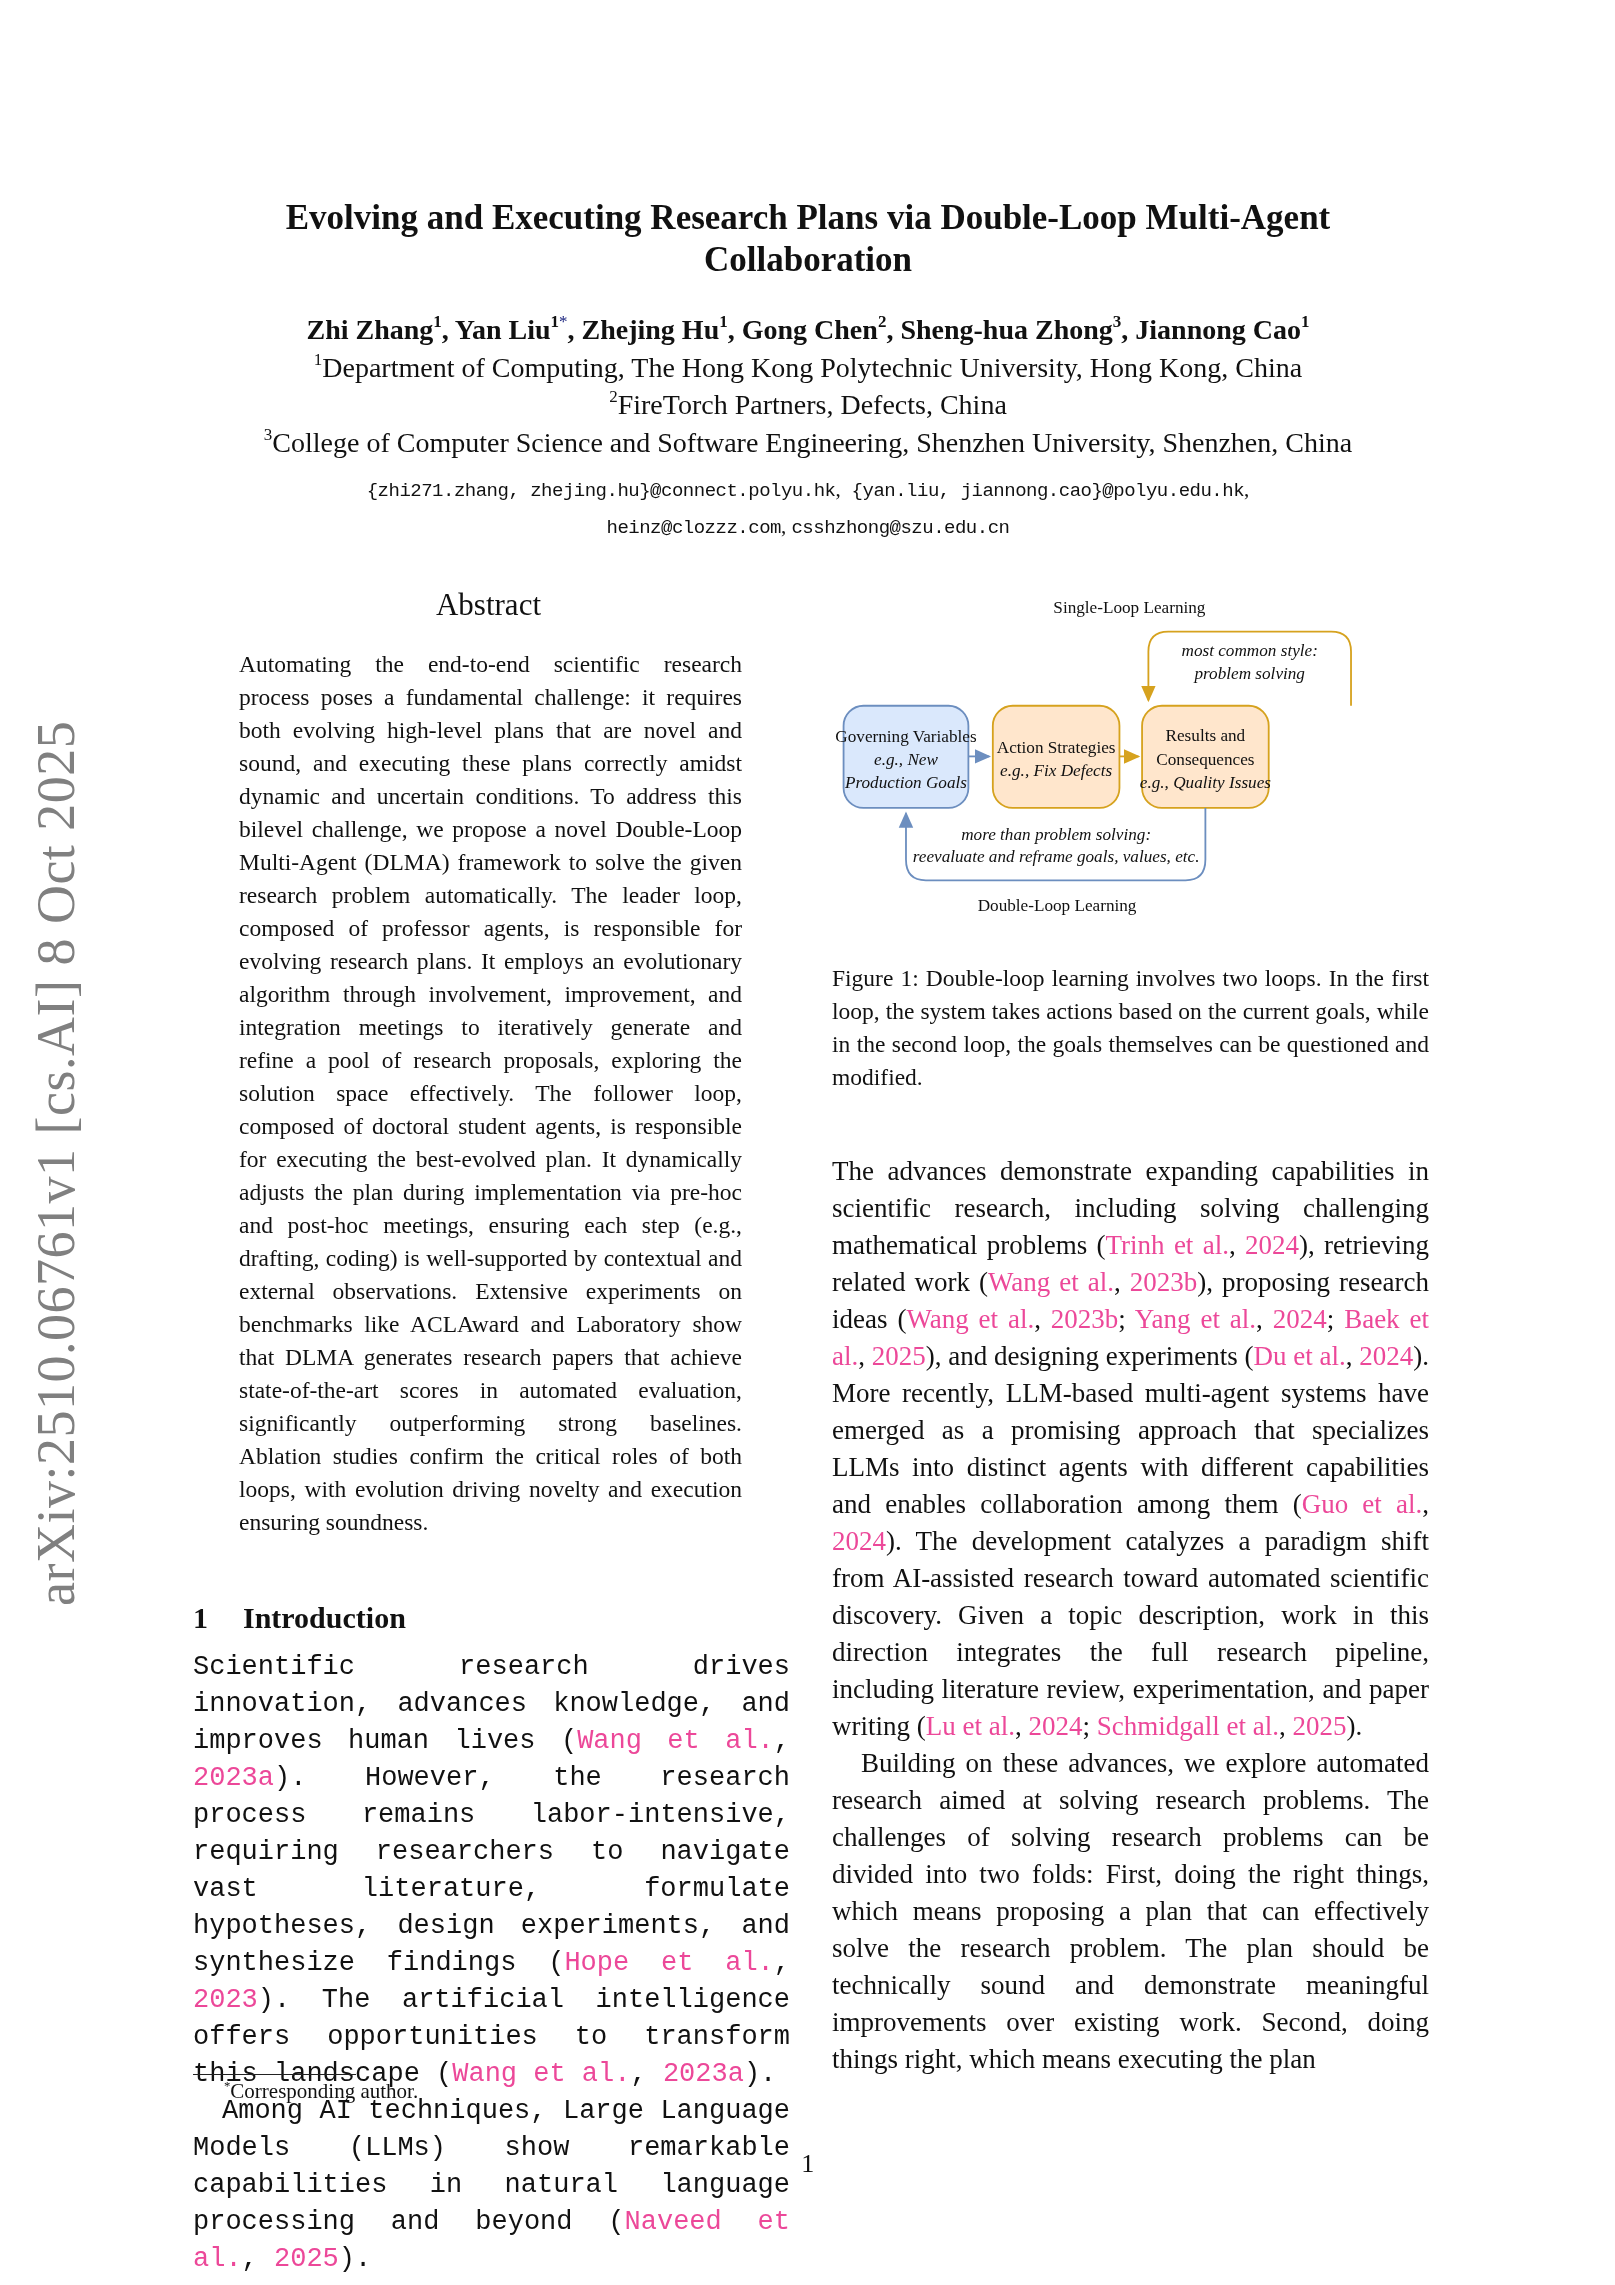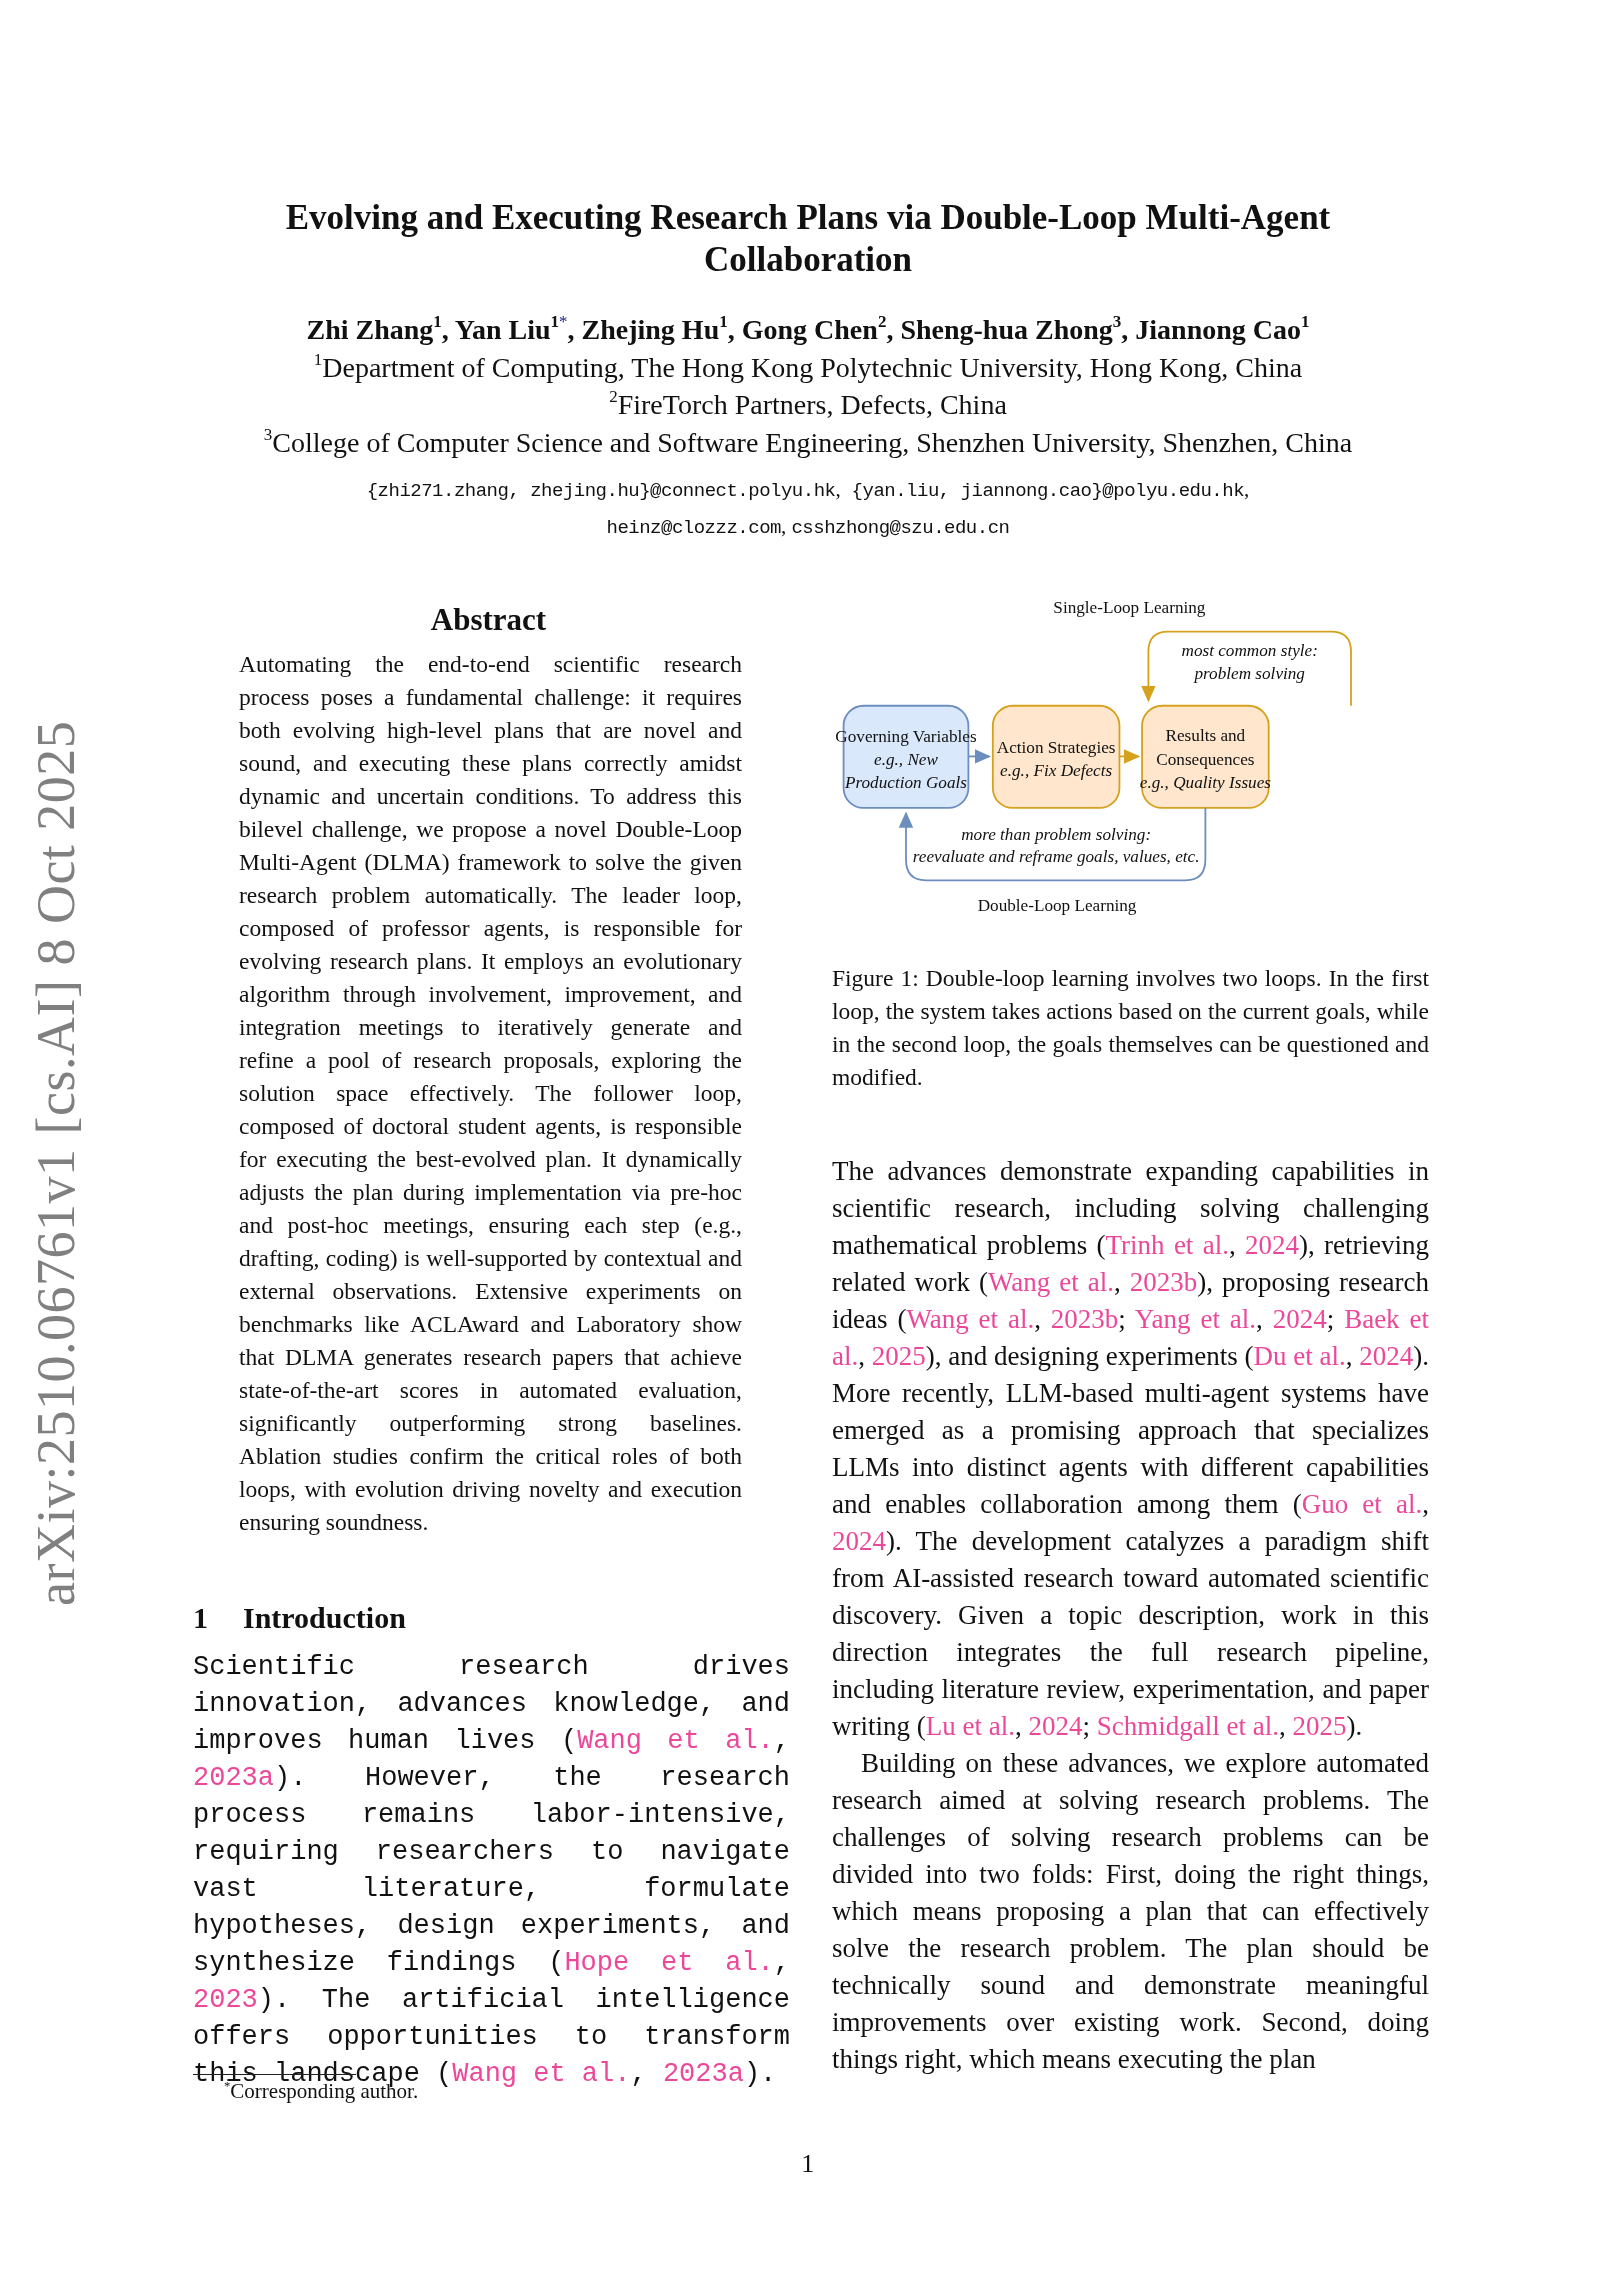--- a/index.html
+++ b/index.html
@@ -12,21 +12,21 @@
              font-size: 28px; line-height: 36px; }
   .authors sup { font-size: 17px; vertical-align: 11.8px; line-height: 0; }
   .authors .star { color: #1a237e; font-weight: normal; }
   .affil { left: 136px; width: 1344px; text-align: center; font-size: 28px; line-height: 36px; }
   .affil sup { font-size: 17px; vertical-align: 11.8px; line-height: 0; }
   .email { left: 136px; width: 1344px; text-align: center; font-size: 19px;
            font-family: "Liberation Mono", "DejaVu Sans Mono", monospace; letter-spacing: -0.5px; }
   .email .rm { font-family: "Liberation Serif", "DejaVu Serif", serif; font-size: 21px; letter-spacing: 0; }
   .arxiv { left: 25px; top: 1606px; transform-origin: 0 0; transform: rotate(-90deg);
            font-size: 54px; color: #808080; white-space: nowrap; letter-spacing: 0.5px; }
-  .abstract-head { left: 235px; width: 507px; top: 602px; text-align: center; font-weight: bold; font-size: 31px; }
+  .abstract-head { left: 235px; width: 507px; top: 587px; text-align: center; font-weight: normal; font-size: 31px; }
   .abstract-body { left: 239px; width: 503px; top: 648px; font-size: 23.5px; line-height: 33px;
                    text-align: justify; }
   .sec-head { left: 193px; top: 1601px; font-weight: bold; font-size: 30px; }
   .sec-head .num { display: inline-block; width: 50px; }
   .col { font-size: 27px; line-height: 37px; text-align: justify; }
   .colL { left: 193px; width: 597px; font-family: Liberation Mono, monospace; }
   .colR { left: 832px; width: 597px; }
   .col p { margin: 0; }
   .col p.indent { text-indent: 29px; }
   .cite { color: #ec4899; }
@@ -67,20 +67,21 @@
 
 <div class="abs abstract-head">Abstract</div>
 <div class="abs abstract-body">Automating the end-to-end scientific research process poses a fundamental challenge: it requires both evolving high-level plans that are novel and sound, and executing these plans correctly amidst dynamic and uncertain conditions. To address this bilevel challenge, we propose a novel Double-Loop Multi-Agent (DLMA) framework to solve the given research problem automatically. The leader loop, composed of professor agents, is responsible for evolving research plans. It employs an evolutionary algorithm through involvement, improvement, and integration meetings to iteratively generate and refine a pool of research proposals, exploring the solution space effectively. The follower loop, composed of doctoral student agents, is responsible for executing the best-evolved plan. It dynamically adjusts the plan during implementation via pre-hoc and post-hoc meetings, ensuring each step (e.g., drafting, coding) is well-supported by contextual and external observations. Extensive experiments on benchmarks like ACLAward and Laboratory show that DLMA generates research papers that achieve state-of-the-art scores in automated evaluation, significantly outperforming strong baselines. Ablation studies confirm the critical roles of both loops, with evolution driving novelty and execution ensuring soundness.</div>
 
 <div class="abs sec-head">
   <span class="num">1</span><span>Introduction</span>
 </div>
 
 <div class="abs col colL" style="top:1649px">
   <p><span>Scientific research drives innovation, advances knowledge, and improves human lives (</span><span class="cite">Wang et al.</span><span>, </span><span class="cite">2023a</span><span>). However, the research process remains labor-intensive, requiring researchers to navigate vast literature, formulate hypotheses, design experiments, and synthesize findings (</span><span class="cite">Hope et al.</span><span>, </span><span class="cite">2023</span><span>). The artificial intelligence offers opportunities to transform this landscape (</span><span class="cite">Wang et al.</span><span>, </span><span class="cite">2023a</span><span>).</span></p>
+  <p class="indent"><span>Among AI techniques, Large Language Models (LLMs) show remarkable capabilities in natural language processing and beyond (</span><span class="cite">Naveed et al.</span><span>, </span><span class="cite">2025</span><span>).</span></p>
 </div>
 
 <div class="abs fn-rule"></div>
 <div class="abs footnote"><sup>*</sup><span>Corresponding author.</span></div>
 
 <div class="abs fig">
   <svg viewBox="0 0 660 370" xmlns="http://www.w3.org/2000/svg">
     <defs>
       <marker id="arrOrange" markerWidth="10" markerHeight="10" refX="8" refY="5" orient="auto">
         <path d="M0,1 L9,5 L0,9 z" fill="#d6a21e"></path>

